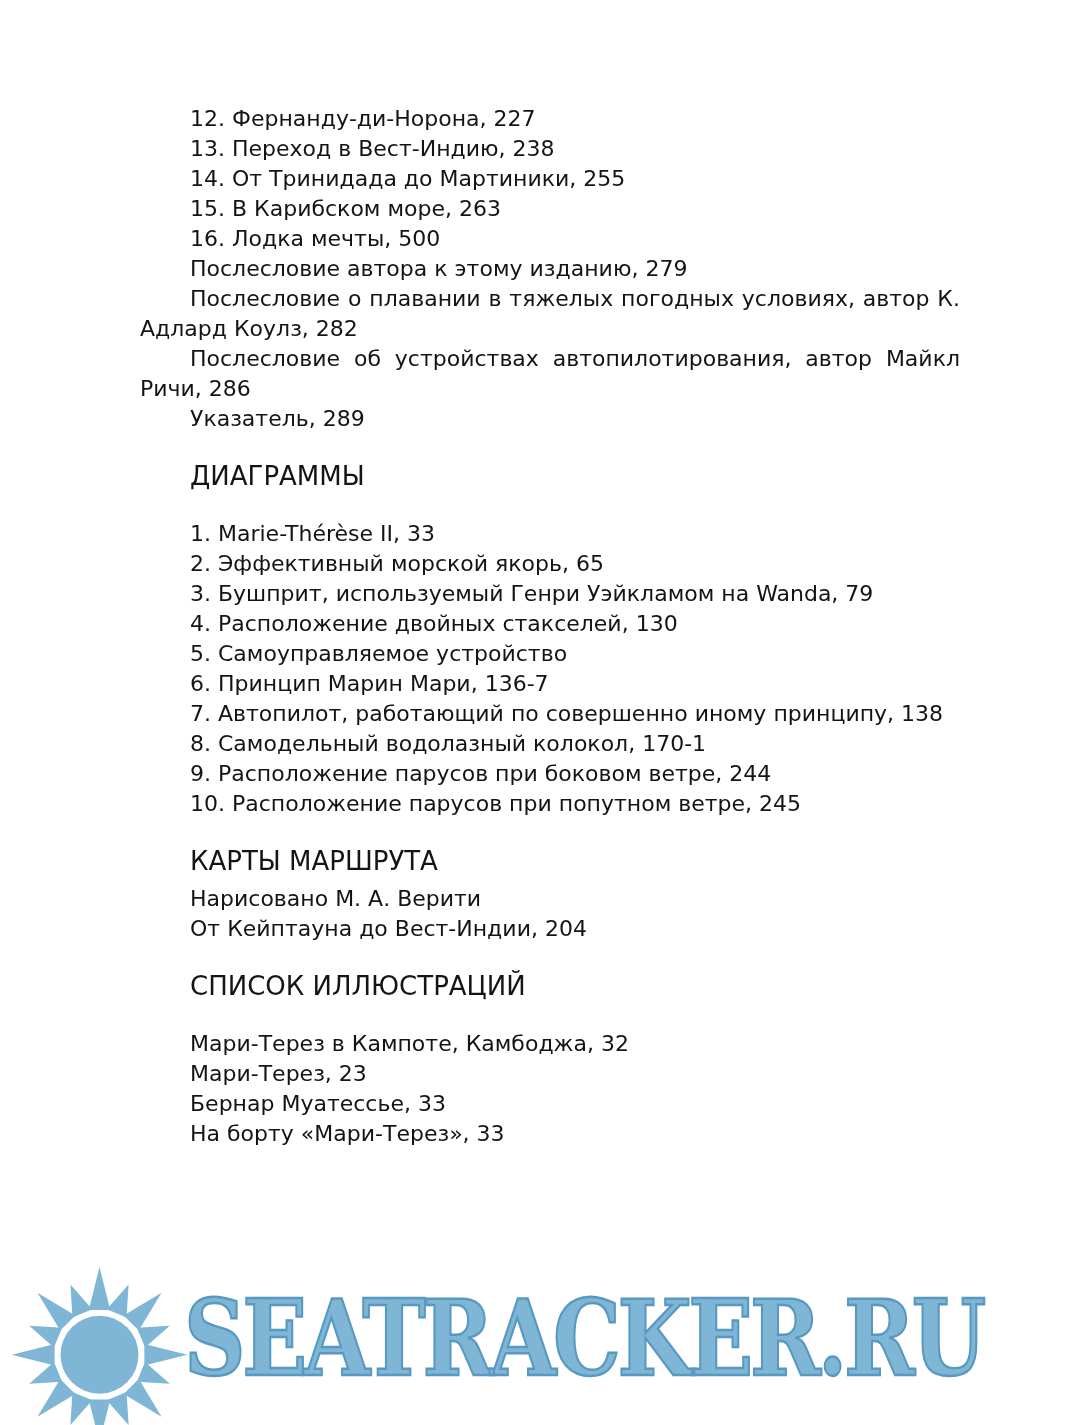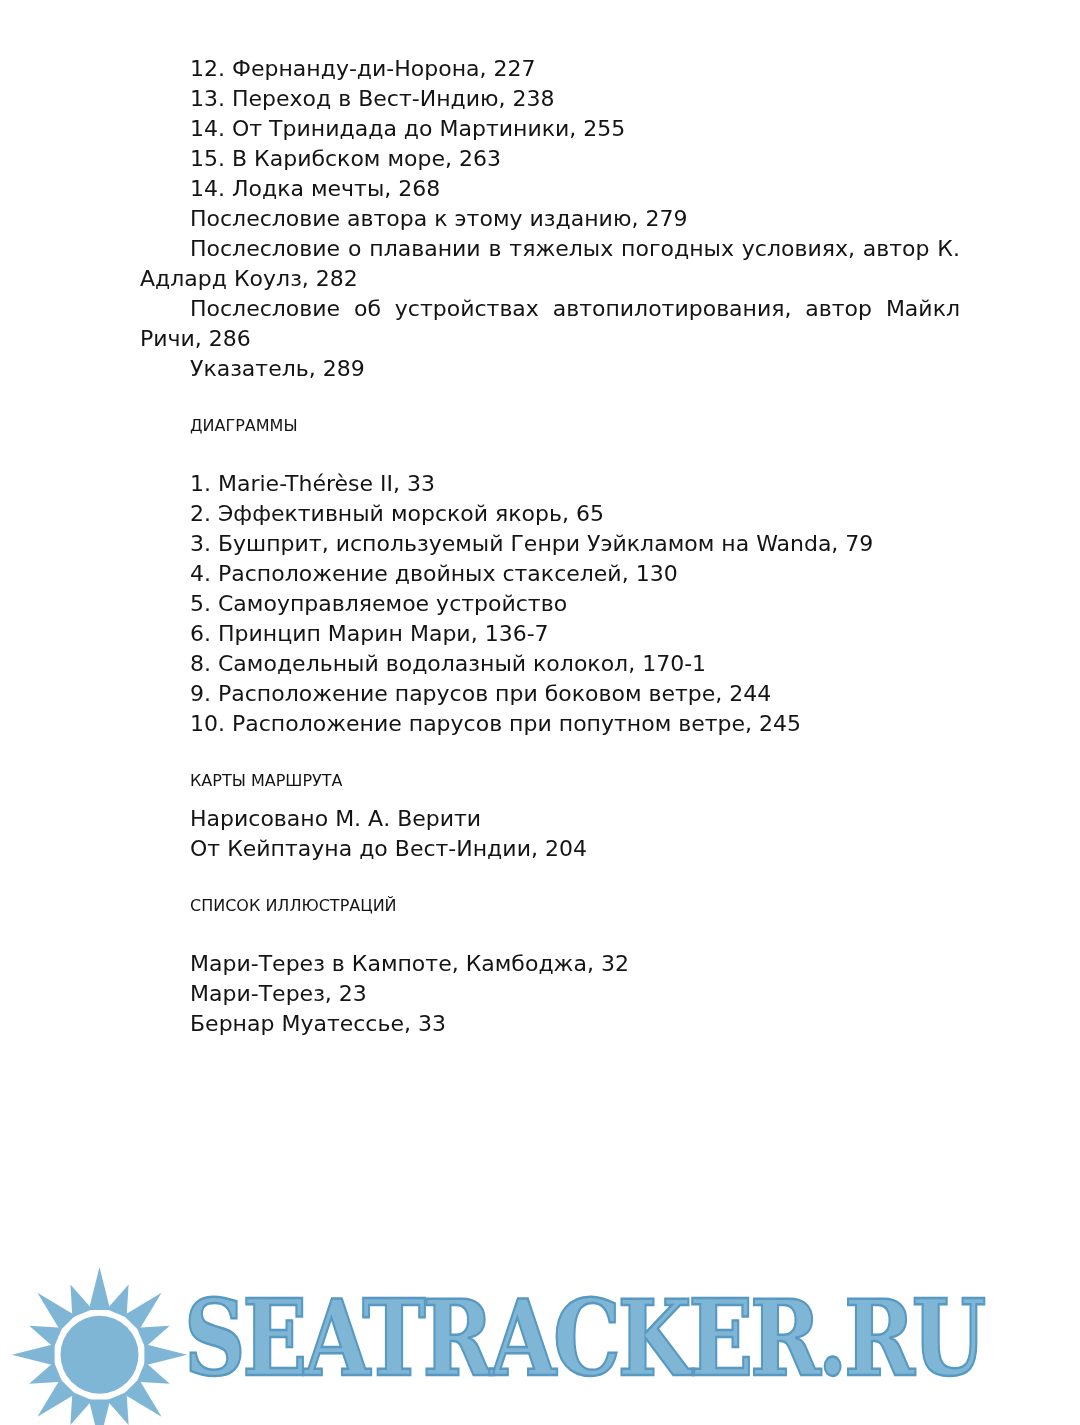--- a/index.html
+++ b/index.html
@@ -9,33 +9,33 @@
     height: 1425px;
     background: #ffffff;
     position: relative;
     overflow: hidden;
     font-family: "DejaVu Sans", "Liberation Sans", sans-serif;
   }
   .content {
     position: absolute;
     top: 0; left: 0;
     width: 1080px;
-    padding: 54px 120px 0 140px;
+    padding: 104px 120px 0 140px;
     color: #141414;
     font-size: 22px;
     line-height: 30px;
   }
   p.toc-line {
     margin: 0;
     text-indent: 50px;
     text-align: justify;
   }
   h2.toc-heading {
     margin: 27px 0 28px 0;
-    font-size: 16px;
+    font-size: 26px;
     font-weight: normal;
     line-height: 30px;
     text-indent: 50px;
   }
   h2.toc-heading.tight {
     margin-bottom: 8px;
   }
   .watermark {
     position: absolute;
     left: 0;
@@ -66,48 +66,50 @@
 </style>
 </head>
 <body>
 
 <div class="content">
 
   <p class="toc-line">12. Фернанду-ди-Норона, 227</p>
   <p class="toc-line">13. Переход в Вест-Индию, 238</p>
   <p class="toc-line">14. От Тринидада до Мартиники, 255</p>
   <p class="toc-line">15. В Карибском море, 263</p>
-  <p class="toc-line">14. Лодка мечты, 268</p>
+  <p class="toc-line">16. Лодка мечты, 500</p>
   <p class="toc-line">Послесловие автора к этому изданию, 279</p>
   <p class="toc-line">Послесловие о плавании в тяжелых погодных условиях, автор К. Адлард Коулз, 282</p>
   <p class="toc-line">Послесловие об устройствах автопилотирования, автор Майкл Ричи, 286</p>
   <p class="toc-line">Указатель, 289</p>
 
   <h2 class="toc-heading">ДИАГРАММЫ</h2>
 
   <p class="toc-line">1. Marie-Thérèse II, 33</p>
   <p class="toc-line">2. Эффективный морской якорь, 65</p>
   <p class="toc-line">3. Бушприт, используемый Генри Уэйкламом на Wanda, 79</p>
   <p class="toc-line">4. Расположение двойных стакселей, 130</p>
   <p class="toc-line">5. Самоуправляемое устройство</p>
   <p class="toc-line">6. Принцип Марин Мари, 136-7</p>
+  <p class="toc-line">7. Автопилот, работающий по совершенно иному принципу, 138</p>
   <p class="toc-line">8. Самодельный водолазный колокол, 170-1</p>
   <p class="toc-line">9. Расположение парусов при боковом ветре, 244</p>
   <p class="toc-line">10. Расположение парусов при попутном ветре, 245</p>
 
   <h2 class="toc-heading tight">КАРТЫ МАРШРУТА</h2>
 
   <p class="toc-line">Нарисовано М. А. Верити</p>
   <p class="toc-line">От Кейптауна до Вест-Индии, 204</p>
 
   <h2 class="toc-heading">СПИСОК ИЛЛЮСТРАЦИЙ</h2>
 
   <p class="toc-line">Мари-Терез в Кампоте, Камбоджа, 32</p>
   <p class="toc-line">Мари-Терез, 23</p>
   <p class="toc-line">Бернар Муатессье, 33</p>
+  <p class="toc-line">На борту «Мари-Терез», 33</p>
 
 </div>
 
 <div class="watermark">
   <svg class="sun" width="195" height="160" viewBox="-100 -92 200 164" aria-hidden="true">
     <defs>
       <polygon id="ray-long" points="-11,-46 0,-90 11,-46"></polygon>
       <polygon id="ray-short" points="-11,-46 0,-78 11,-46"></polygon>
     </defs>
     <g fill="#7fb6d6">

